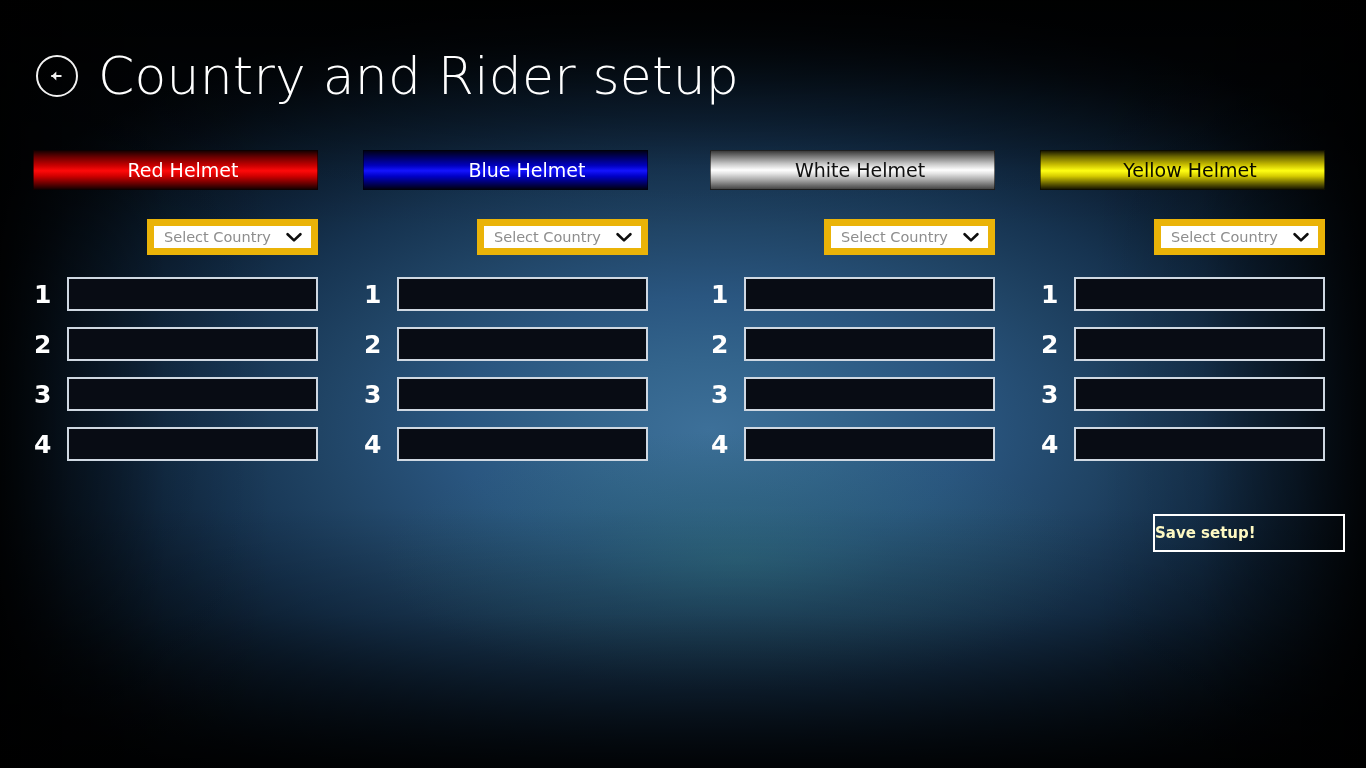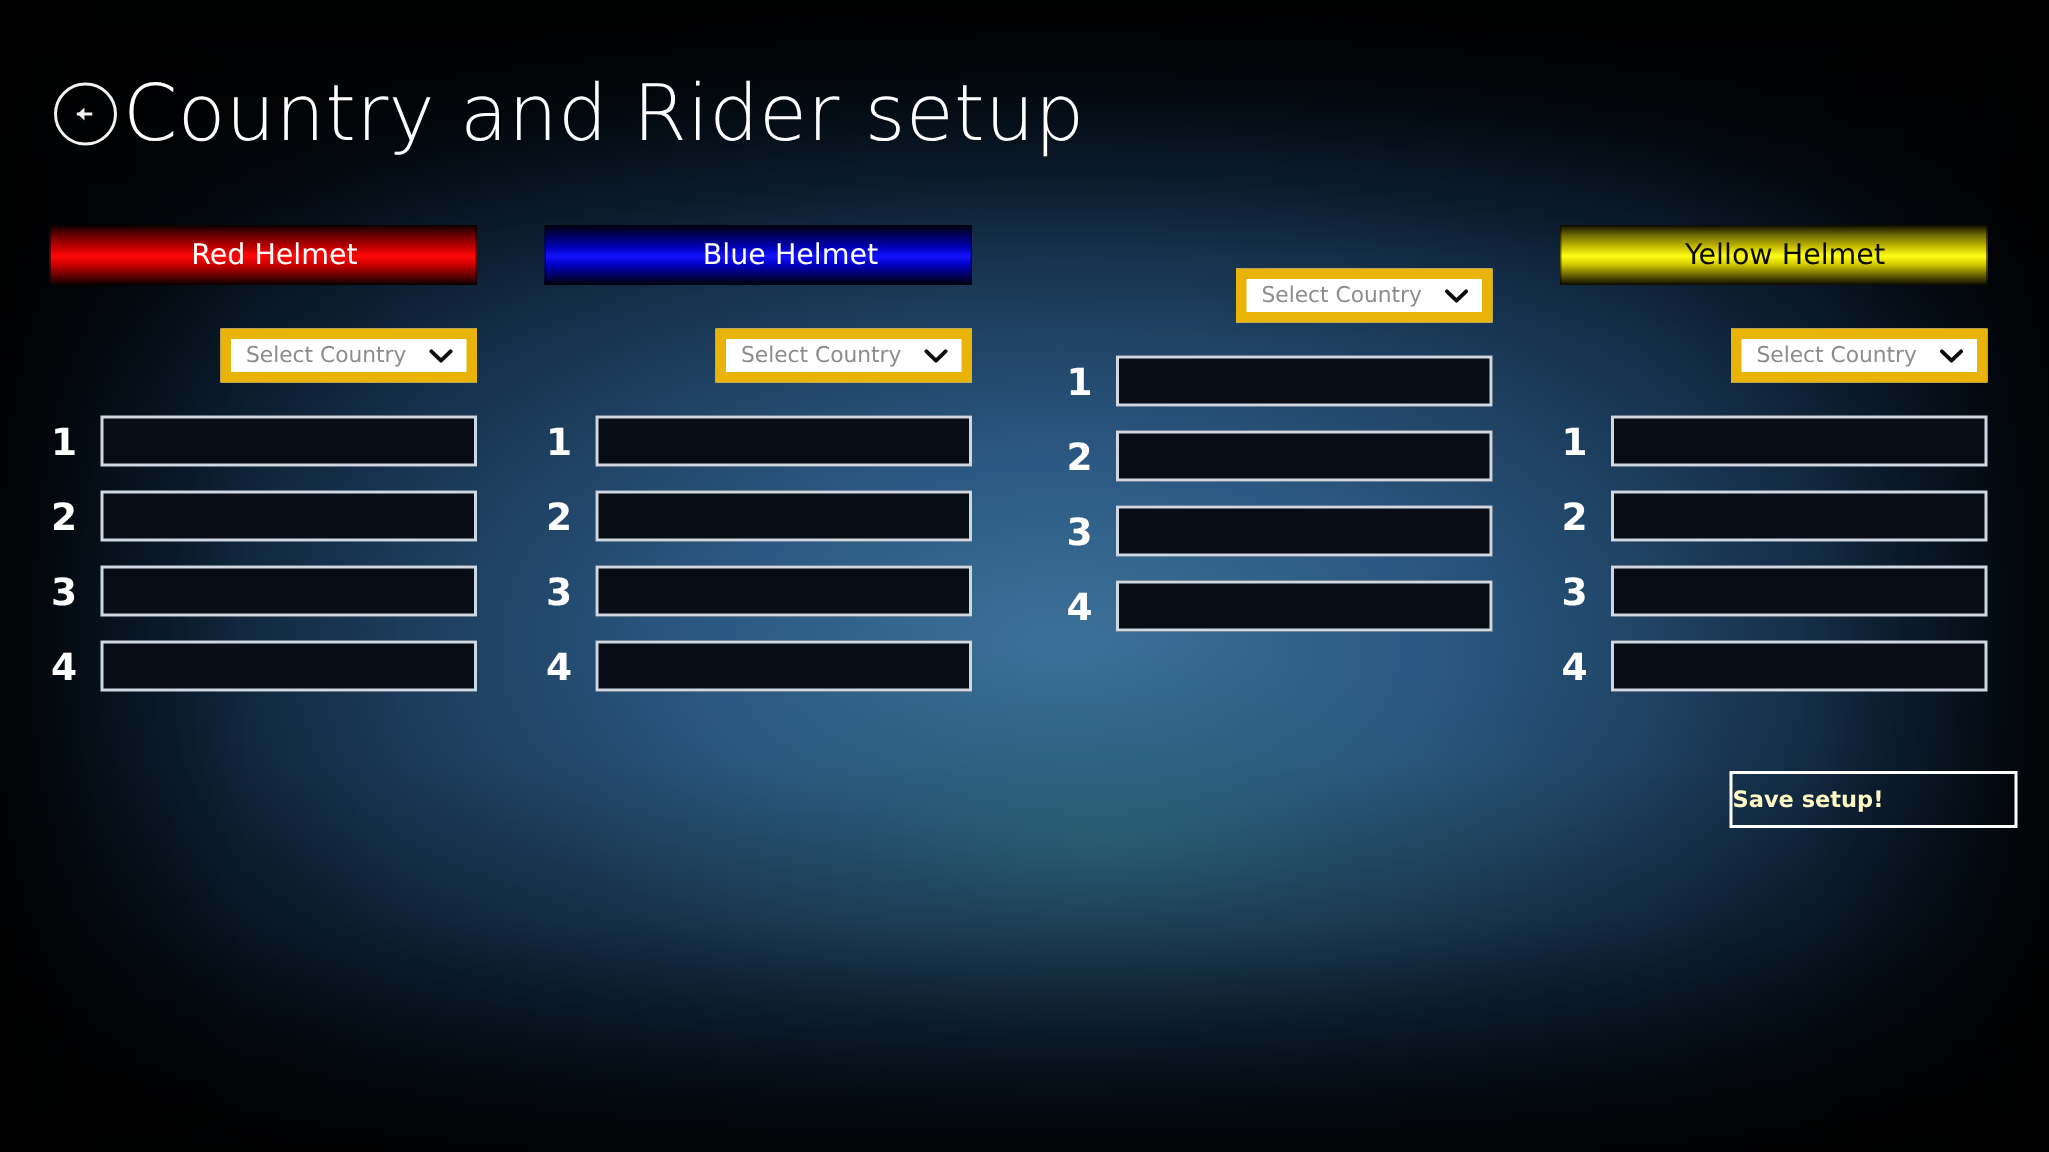--- a/index.html
+++ b/index.html
@@ -76,21 +76,21 @@
 
   #page { position: absolute; inset: 0; }
 
   
   #header {
     position: absolute;
     left: 36px;
     top: 46px;
     display: flex;
     align-items: center;
-    gap: 4px;
+    gap: 20px;
   }
   #back-button {
     width: 42px;
     height: 42px;
     border-radius: 50%;
     border: 2px solid #f2f2f2;
     display: flex;
     align-items: center;
     justify-content: center;
     flex: 0 0 auto;
@@ -324,20 +324,23 @@
         <input class="rider-input" type="text" value="" style="">
       </div>
       <div class="rider-row">
         <div class="rider-num">4</div>
         <input class="rider-input" type="text" value="" style="">
       </div>
     </div>
   </div>
 
   <div class="column col-2">
+    <div class="helmet-header hh-white">
+      <span class="hh-label">White Helmet</span>
+    </div>
     <div class="country-row">
       <div class="country-select">
         <span class="cs-value">Select Country</span>
         <span class="cs-chevron">
           <svg width="16" height="11" viewBox="0 0 16 11" aria-hidden="true">
             <path d="M1.6 2.2 L8 8.4 L14.4 2.2" stroke="#0d0d0d" stroke-width="2.6" fill="none" stroke-linecap="round" stroke-linejoin="round"></path>
           </svg>
         </span>
       </div>
     </div>

